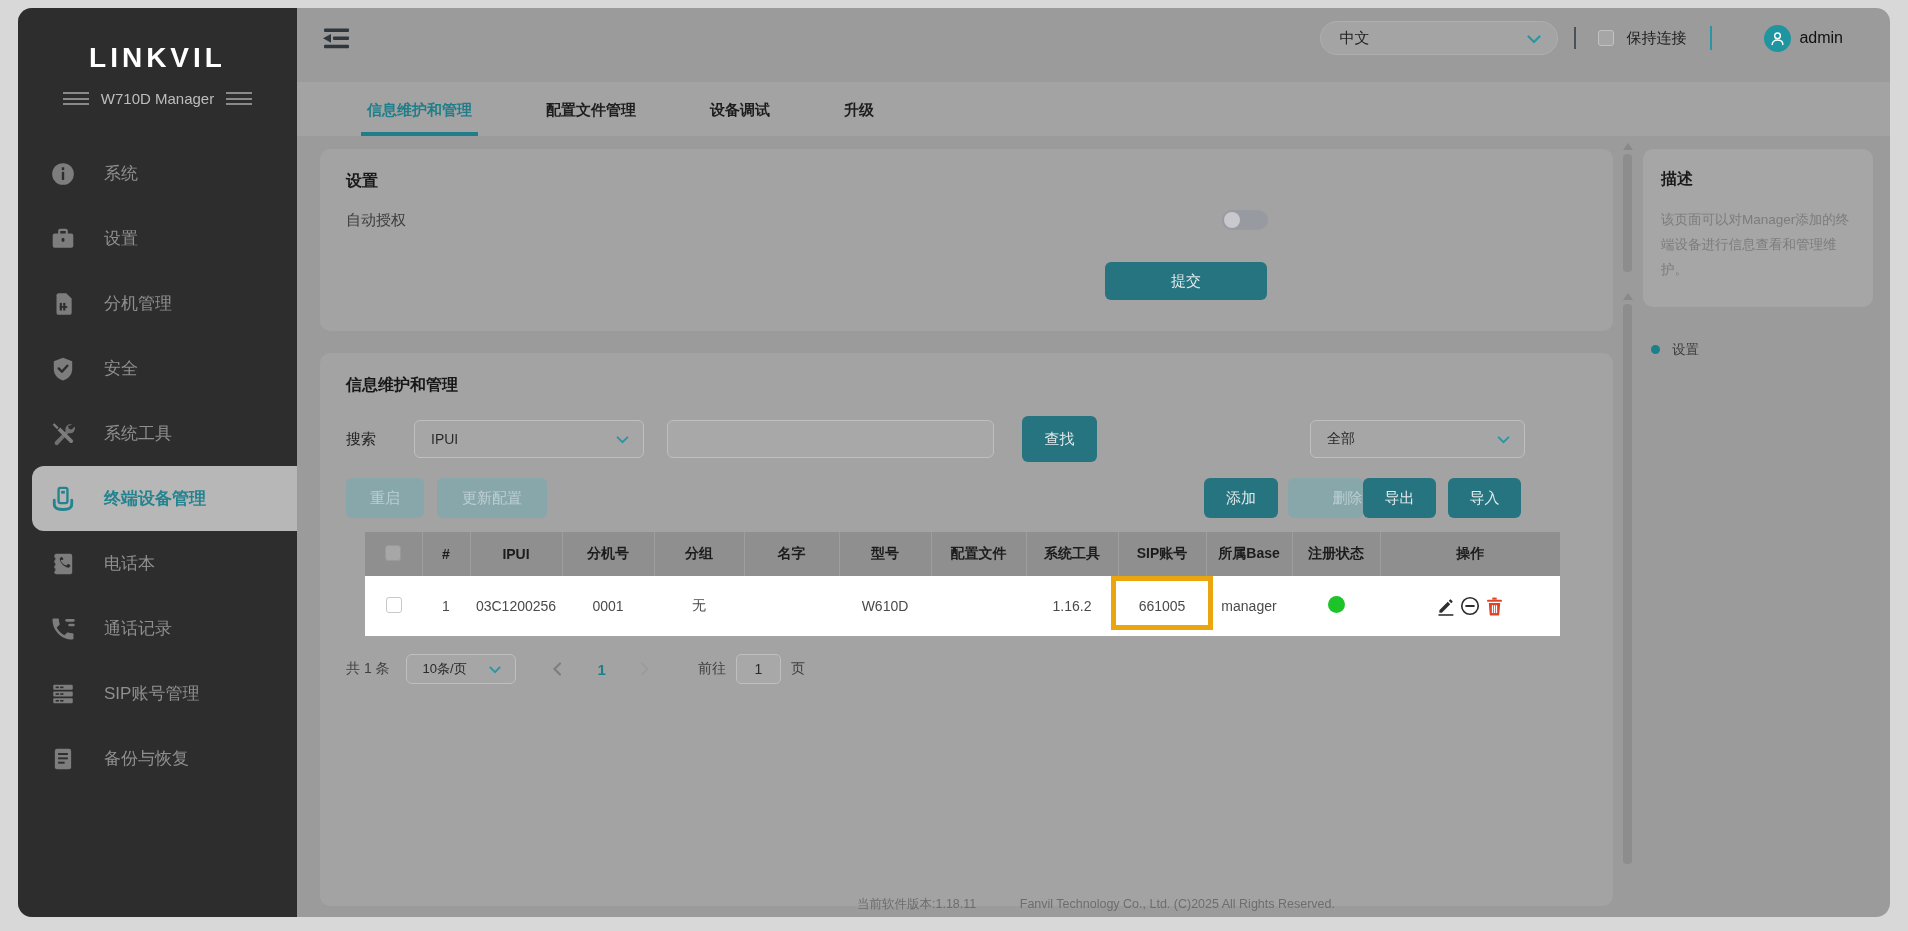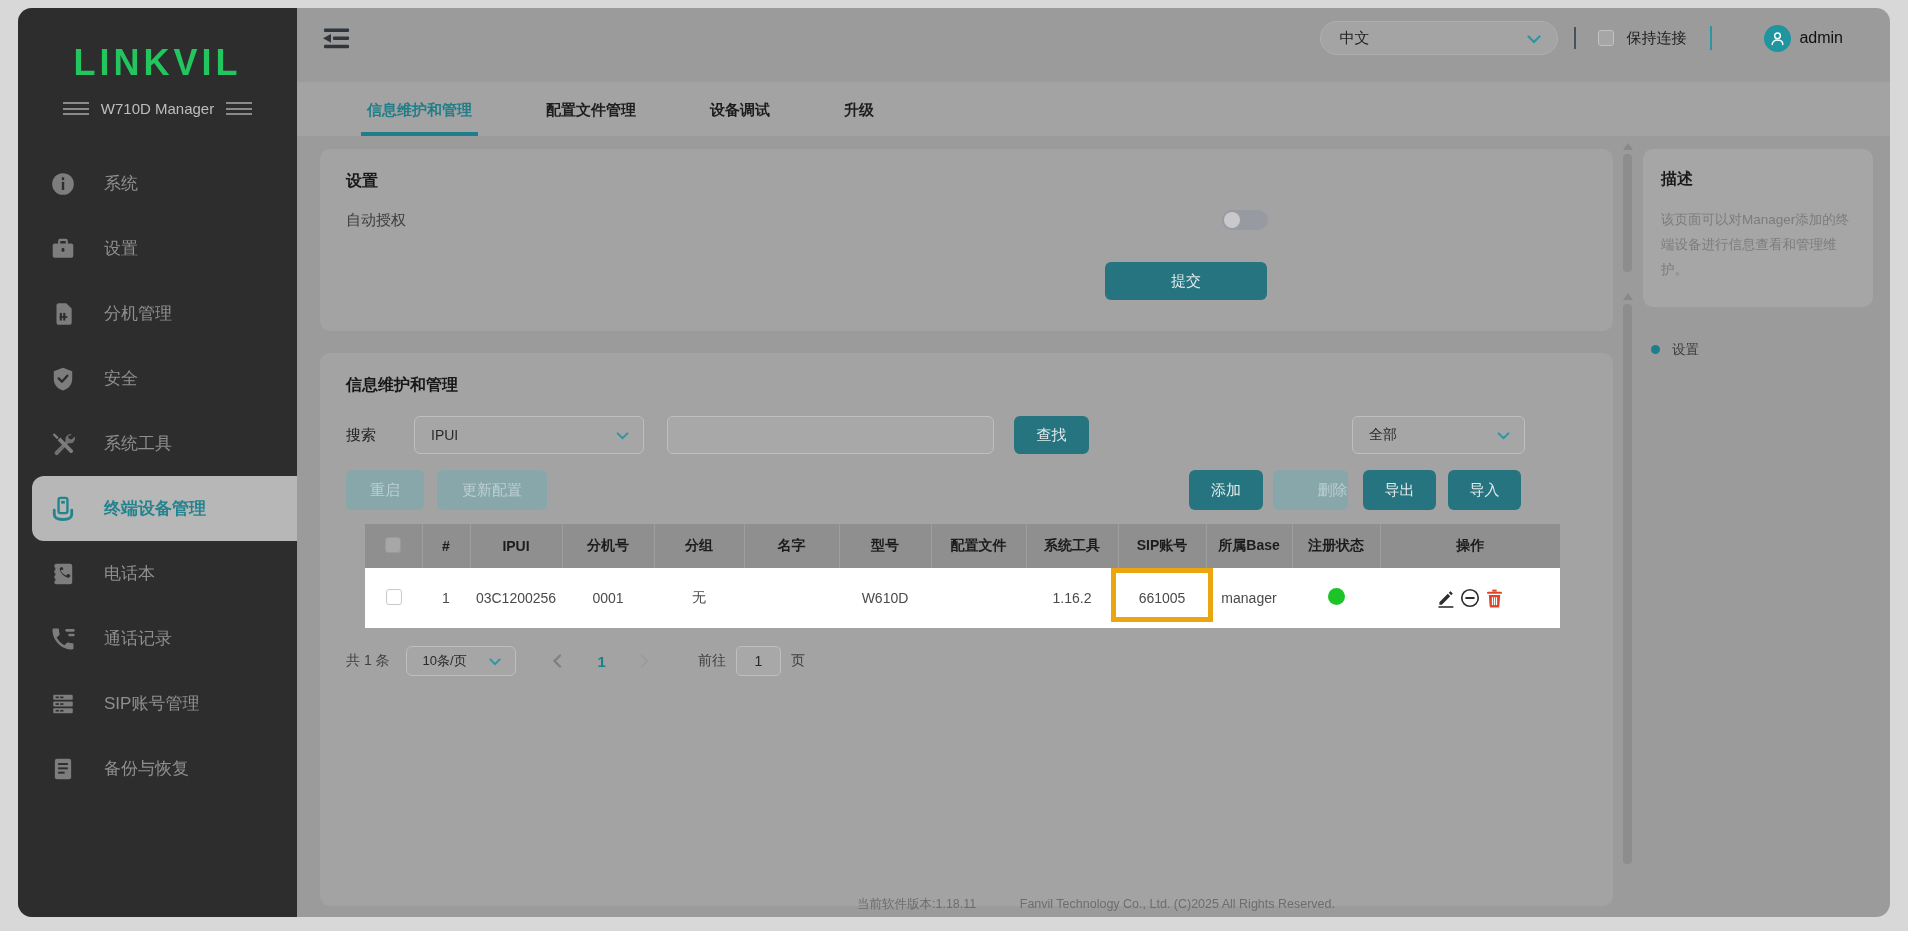--- a/index.html
+++ b/index.html
@@ -5,21 +5,21 @@
   * { margin:0; padding:0; box-sizing:border-box; }
   html,body { width:1908px; height:931px; overflow:hidden; }
   body { background:#d8d8d8; font-family:"Liberation Sans", sans-serif; position:relative; }
 
   .page { position:absolute; left:18px; top:8px; width:1872px; height:909px;
           border-radius:14px; overflow:hidden; display:flex; background:#9b9b9b; }
 
   
   .sidebar { width:279px; flex-shrink:0; background:#2d2d2d; }
   .logo-area { padding-top:34px; text-align:center; }
-  .logo { color:#22c55e; font-size:36px; font-weight:bold; letter-spacing:4px; }
+  .logo { color:#ffffff; font-size:28px; font-weight:bold; letter-spacing:4px; }
   .logo-sub { display:flex; align-items:center; justify-content:center; gap:12px; margin-top:16px; }
   .logo-sub .sub-text { color:#bdbdbd; font-size:15px; }
   .tri-lines { width:26px; height:13px; display:inline-block;
     background:repeating-linear-gradient(to bottom,#8a8a8a 0 2px,transparent 2px 5.5px); }
   .menu { margin-top:34px; }
   .menu-item { height:65px; display:flex; align-items:center; padding-left:30px; gap:26px;
                color:#8f8f8f; font-size:17px; cursor:pointer; }
   .menu-item .mi-icon { width:30px; height:30px; display:flex; align-items:center; justify-content:center; }
   .menu-item.active { background:#b7b7b7; margin-left:14px; padding-left:16px;
                       border-radius:12px 0 0 12px; color:#23838e; font-weight:bold; }
@@ -66,29 +66,29 @@
   .card-device { margin-top:22px; height:553px; padding:22px 26px; }
   .search-row { margin-top:20px; display:flex; align-items:center; }
   .search-label { font-size:15px; color:#242424; margin-right:38px; }
   .select { height:38px; background:#a6a6a6; border:1px solid #bfbfbf; border-radius:6px;
             display:flex; align-items:center; justify-content:space-between; padding:0 14px 0 16px;
             font-size:14px; color:#2a2a2a; cursor:pointer; }
   .sel-type { width:230px; }
   .text-input { width:327px; height:38px; margin-left:23px; background:#a8a8a8;
                 border:1px solid #bfbfbf; border-radius:6px; font-size:14px; color:#2a2a2a;
                 padding:0 12px; font-family:inherit; }
-  .find-btn { width:75px; height:38px; margin-left:20px; }
-  .sel-all { width:173px; margin-left:auto; margin-right:62px; }
+  .find-btn { width:75px; height:46px; margin-left:28px; }
+  .sel-all { width:215px; margin-left:auto; margin-right:62px; }
 
   .btns-row { margin-top:16px; display:flex; align-items:center; }
   .btn-reboot { width:78px; height:40px; }
   .btn-update { width:110px; height:40px; margin-left:13px; }
   .btn-add { width:74px; height:40px; margin-left:auto; }
   .btn-del { width:75px; height:40px; margin-left:10px;padding-left:44px; }
-  .btn-exp { width:73px; height:40px; margin-left:15px; }
+  .btn-exp { width:73px; height:40px; margin-left:0; }
   .btn-imp { width:73px; height:40px; margin-left:12px; margin-right:66px; }
 
   table.devices { margin:14px 0 0 19px; width:1195px; border-collapse:collapse; table-layout:fixed; }
   .devices thead th { height:44px; background:#8f8f8f; font-size:14px; color:#1c1c1c;
      font-weight:bold; border-right:1px solid #9e9e9e; }
   .devices thead th:last-child { border-right:none; }
   .devices tbody td { height:60px; background:#ffffff; font-size:14px; color:#4a4a4a; text-align:center; }
   .chk-row { width:16px; height:16px; border:1px solid #c9c9c9; border-radius:3px; background:#fff;
              display:inline-block; }
   .chk-head { width:16px; height:16px; border:1px solid #9a9a9a; border-radius:3px; background:#a7a7a7;

